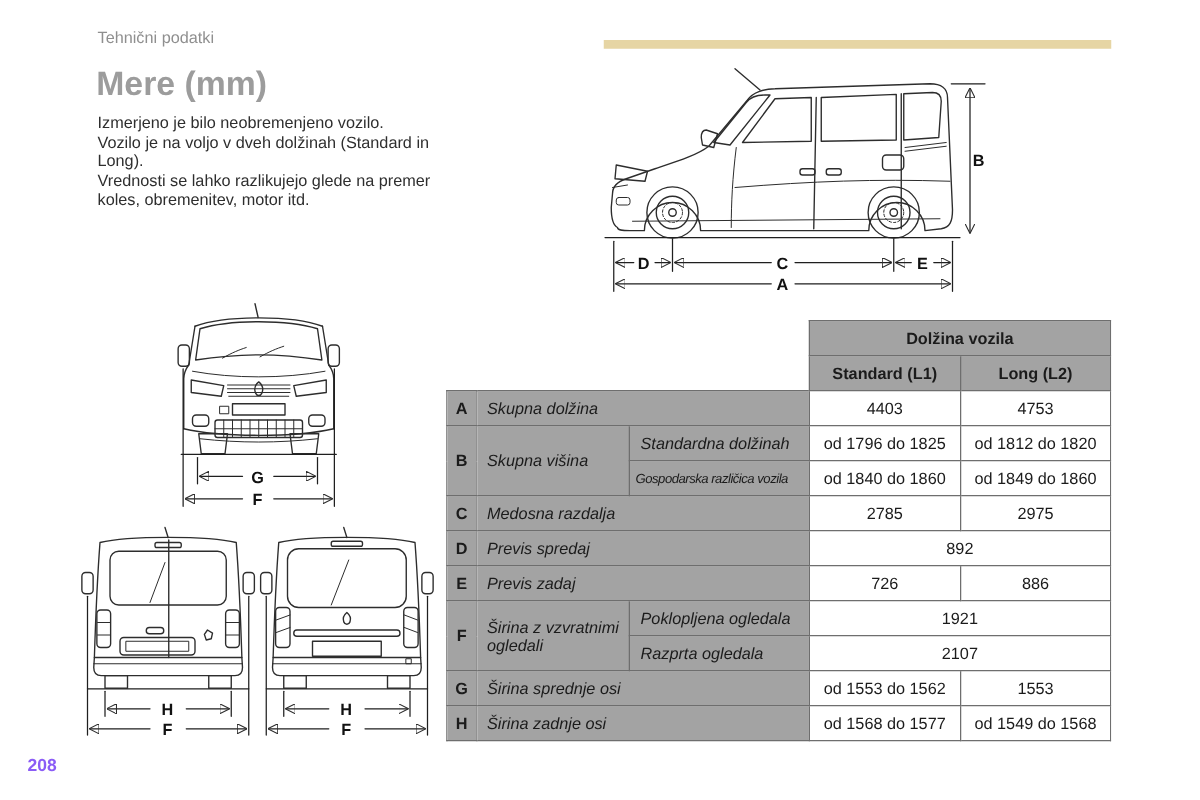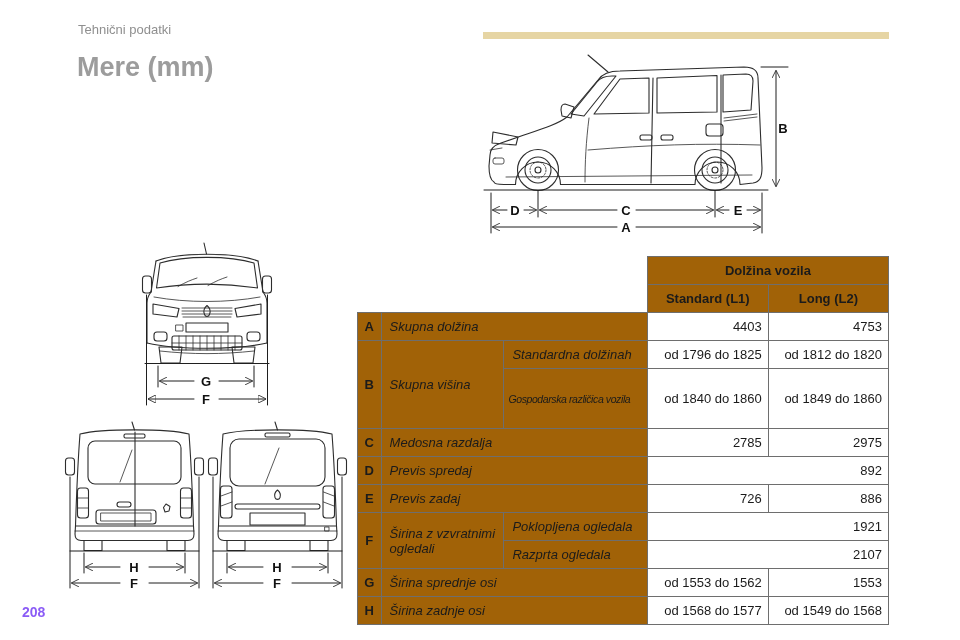--- a/index.html
+++ b/index.html
@@ -12,47 +12,54 @@
   .intro{position:absolute;left:78px;top:90px;width:300px;font-size:13px;line-height:15.5px;color:#2e2e2e;}
 
   .page-number{position:absolute;left:22px;top:604px;font-size:14px;font-weight:bold;color:#8b5cf6;}
   .watermark{position:absolute;right:14px;top:596px;font-size:23px;color:#9b9b9b;}
 
   
   table.dims{position:absolute;left:357px;top:256px;border-collapse:collapse;table-layout:fixed;
              font-size:13px;color:#1b1b1b;}
   table.dims td{border:1px solid #6e6e6e;height:27px;padding:0 6px;background:#fff;
                 overflow:hidden;white-space:nowrap;}
-  table.dims td.gray{background:#a16207;}
+  table.dims td.gray{background:#a3a3a3;}
   table.dims td.blank{border:none;background:transparent;}
   table.dims td.letter{text-align:center;font-weight:bold;padding:0;}
   table.dims td.hdr{text-align:center;font-weight:bold;}
-  table.dims td.val{text-align:right;}
+  table.dims td.val{text-align:center;}
   table.dims td.lbl{padding-left:8px;font-style:italic;}
-  table.dims td.condensed{font-size:10.5px;letter-spacing:-0.4px;padding:16px 4px;}
+  table.dims td.condensed{font-size:10.5px;letter-spacing:-0.4px;padding:0 4px;}
   table.dims td.wrap{white-space:normal;line-height:15px;}
 
   
   svg.art{position:absolute;overflow:visible;}
   svg.art path, svg.art line, svg.art rect, svg.art circle, svg.art ellipse{
       fill:none;stroke:#2d2d2d;stroke-width:1.1;stroke-linecap:round;stroke-linejoin:round;}
   svg.art .thin{stroke-width:0.8;}
   svg.art .dim{stroke:#1f1f1f;stroke-width:1;}
   svg.art text{fill:#111;font-family:"Liberation Sans",sans-serif;font-size:13px;font-weight:bold;
                text-anchor:middle;stroke:none;}
 </style>
 </head>
 <body>
 
 <div class="page">
 
   <div class="breadcrumb">Tehnični podatki</div>
   <div class="accent-bar"></div>
   <h1 class="page-title">Mere (mm)</h1>
 
+  <div class="intro">
+    <div>Izmerjeno je bilo neobremenjeno vozilo.</div>
+    <div>Vozilo je na voljo v dveh dolžinah (Standard in</div>
+    <div>Long).</div>
+    <div>Vrednosti se lahko razlikujejo glede na premer</div>
+    <div>koles, obremenitev, motor itd.</div>
+  </div>
 
   <svg class="art" style="left:470px;top:52px;" width="330" height="185" viewBox="0 0 330 185">
     <defs>
       <marker id="arrS" viewBox="0 0 10 10" refX="9" refY="5" markerWidth="8" markerHeight="8" orient="auto-start-reverse">
         <path d="M0,0L10,5L0,10z" fill="#1f1f1f" stroke="none"></path>
       </marker>
     </defs>
     <g>
       <path stroke-width="1.3" d="M24,130 C20,128 19,122 19,114 L20,103 C20,97 25,93 31,91 L54,83 C72,77 88,72 97,65 L128,28 C132,22 141,19 150,19 L274,15 C283,15 288,19 288,26 L292,116 C292,125 290,130 283,131 L270,132.5 A22.5,22.5 0 0 0 225,132.5 L90.5,132.5 A22.5,22.5 0 0 0 45.5,132.5 L34,132.5 C27,132.5 24,132 24,130 Z"></path>
       <path d="M101,62 L127,30 C130,26 136,24 142,24 L146,24 L114,64 Z"></path>

